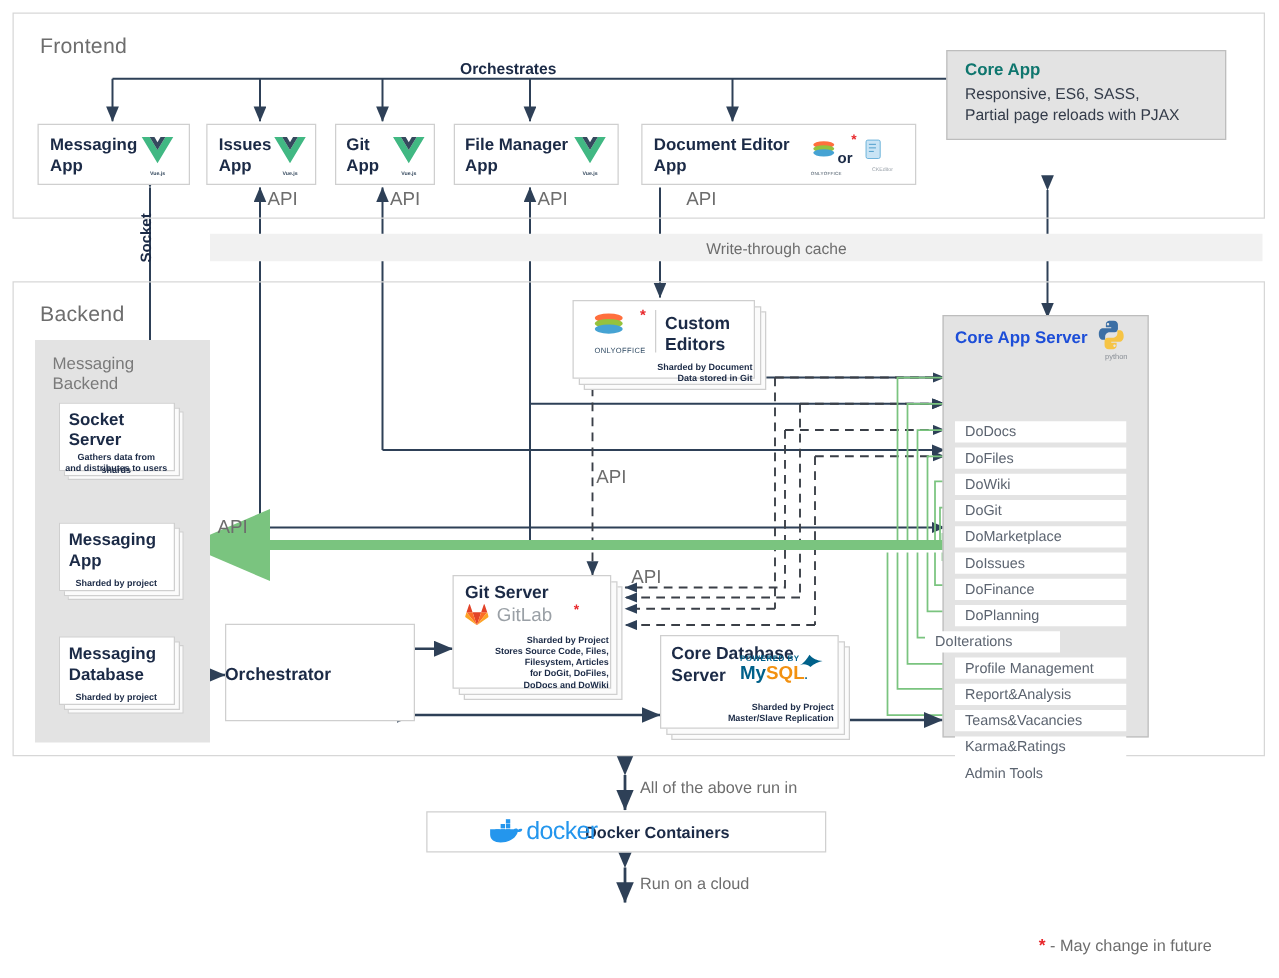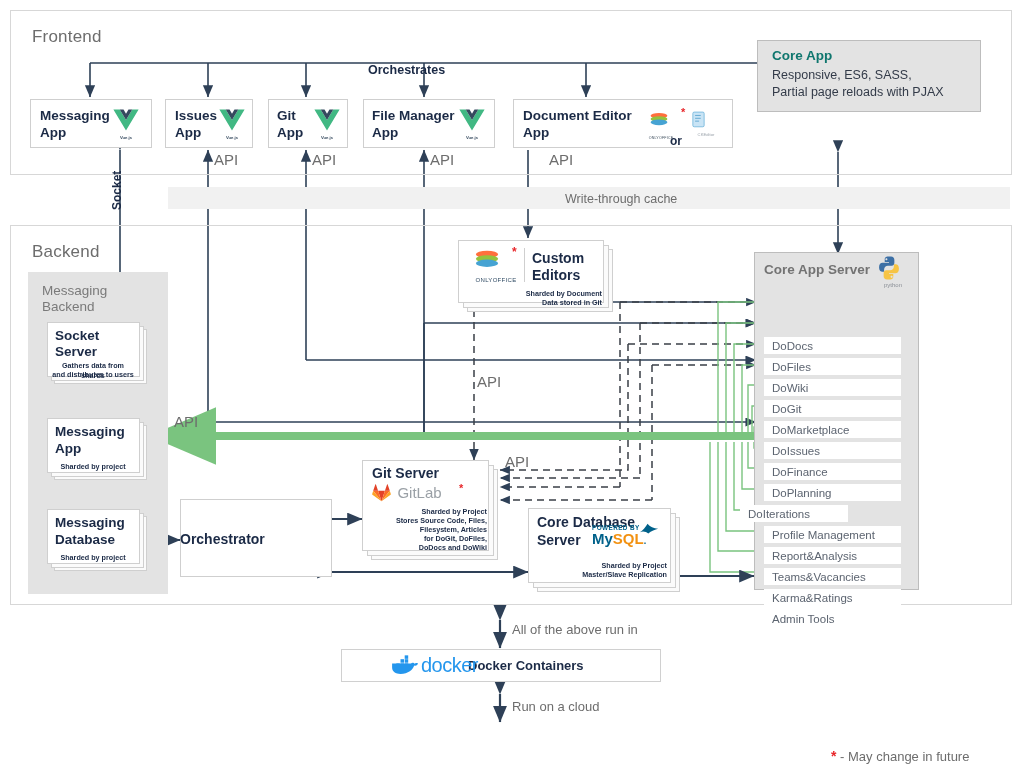--- a/index.html
+++ b/index.html
@@ -24,26 +24,26 @@
   
   .stack{position:absolute;}
   .stack .sh{position:absolute;background:#fbfbfb;border:1px solid #cfcfcf;box-sizing:border-box;}
   .stack .face{position:absolute;background:#ffffff;border:1px solid #cfcfcf;box-sizing:border-box;left:0;top:0;}
 
   .coreapp{position:absolute;background:#e3e3e3;border:1px solid #bdbdbd;box-sizing:border-box;}
   .coreapp-title{position:absolute;font-weight:bold;color:#0f766e;font-size:13.5px;}
   .coreapp-desc{position:absolute;color:#333b49;font-size:12.5px;line-height:17px;}
 
   .server-panel{position:absolute;background:#e3e3e3;border:1px solid #bdbdbd;box-sizing:border-box;}
-  .server-title{position:absolute;font-weight:bold;color:#737373;font-size:13.5px;}
+  .server-title{position:absolute;font-weight:bold;color:#1d4ed8;font-size:13.5px;}
   .svc{position:absolute;background:#ffffff;color:#5c6470;font-size:11.5px;box-sizing:border-box;
        padding-left:8px;display:flex;align-items:center;margin-top:44px;}
 
   .lbl{position:absolute;color:#6d6d6d;font-size:15px;}
-  .lbl-dark{position:absolute;color:#1b2a46;font-size:12.5px;font-weight:bold;margin-top:15px;}
+  .lbl-dark{position:absolute;color:#1b2a46;font-size:12.5px;font-weight:bold;}
   .lbl-rot{position:absolute;color:#1b2a46;font-size:12px;font-weight:bold;
            transform:rotate(-90deg);transform-origin:left top;white-space:nowrap;}
 
   .legend{position:absolute;color:#6d6d6d;font-size:13px;white-space:nowrap;}
   .aster{color:#e8262a;font-weight:bold;}
 
   .infra{position:absolute;background:#fff;border:1px solid #d0d0d0;box-sizing:border-box;
          display:flex;align-items:center;}
   .infra-label{color:#1b2a46;font-weight:bold;font-size:13px;}
 

